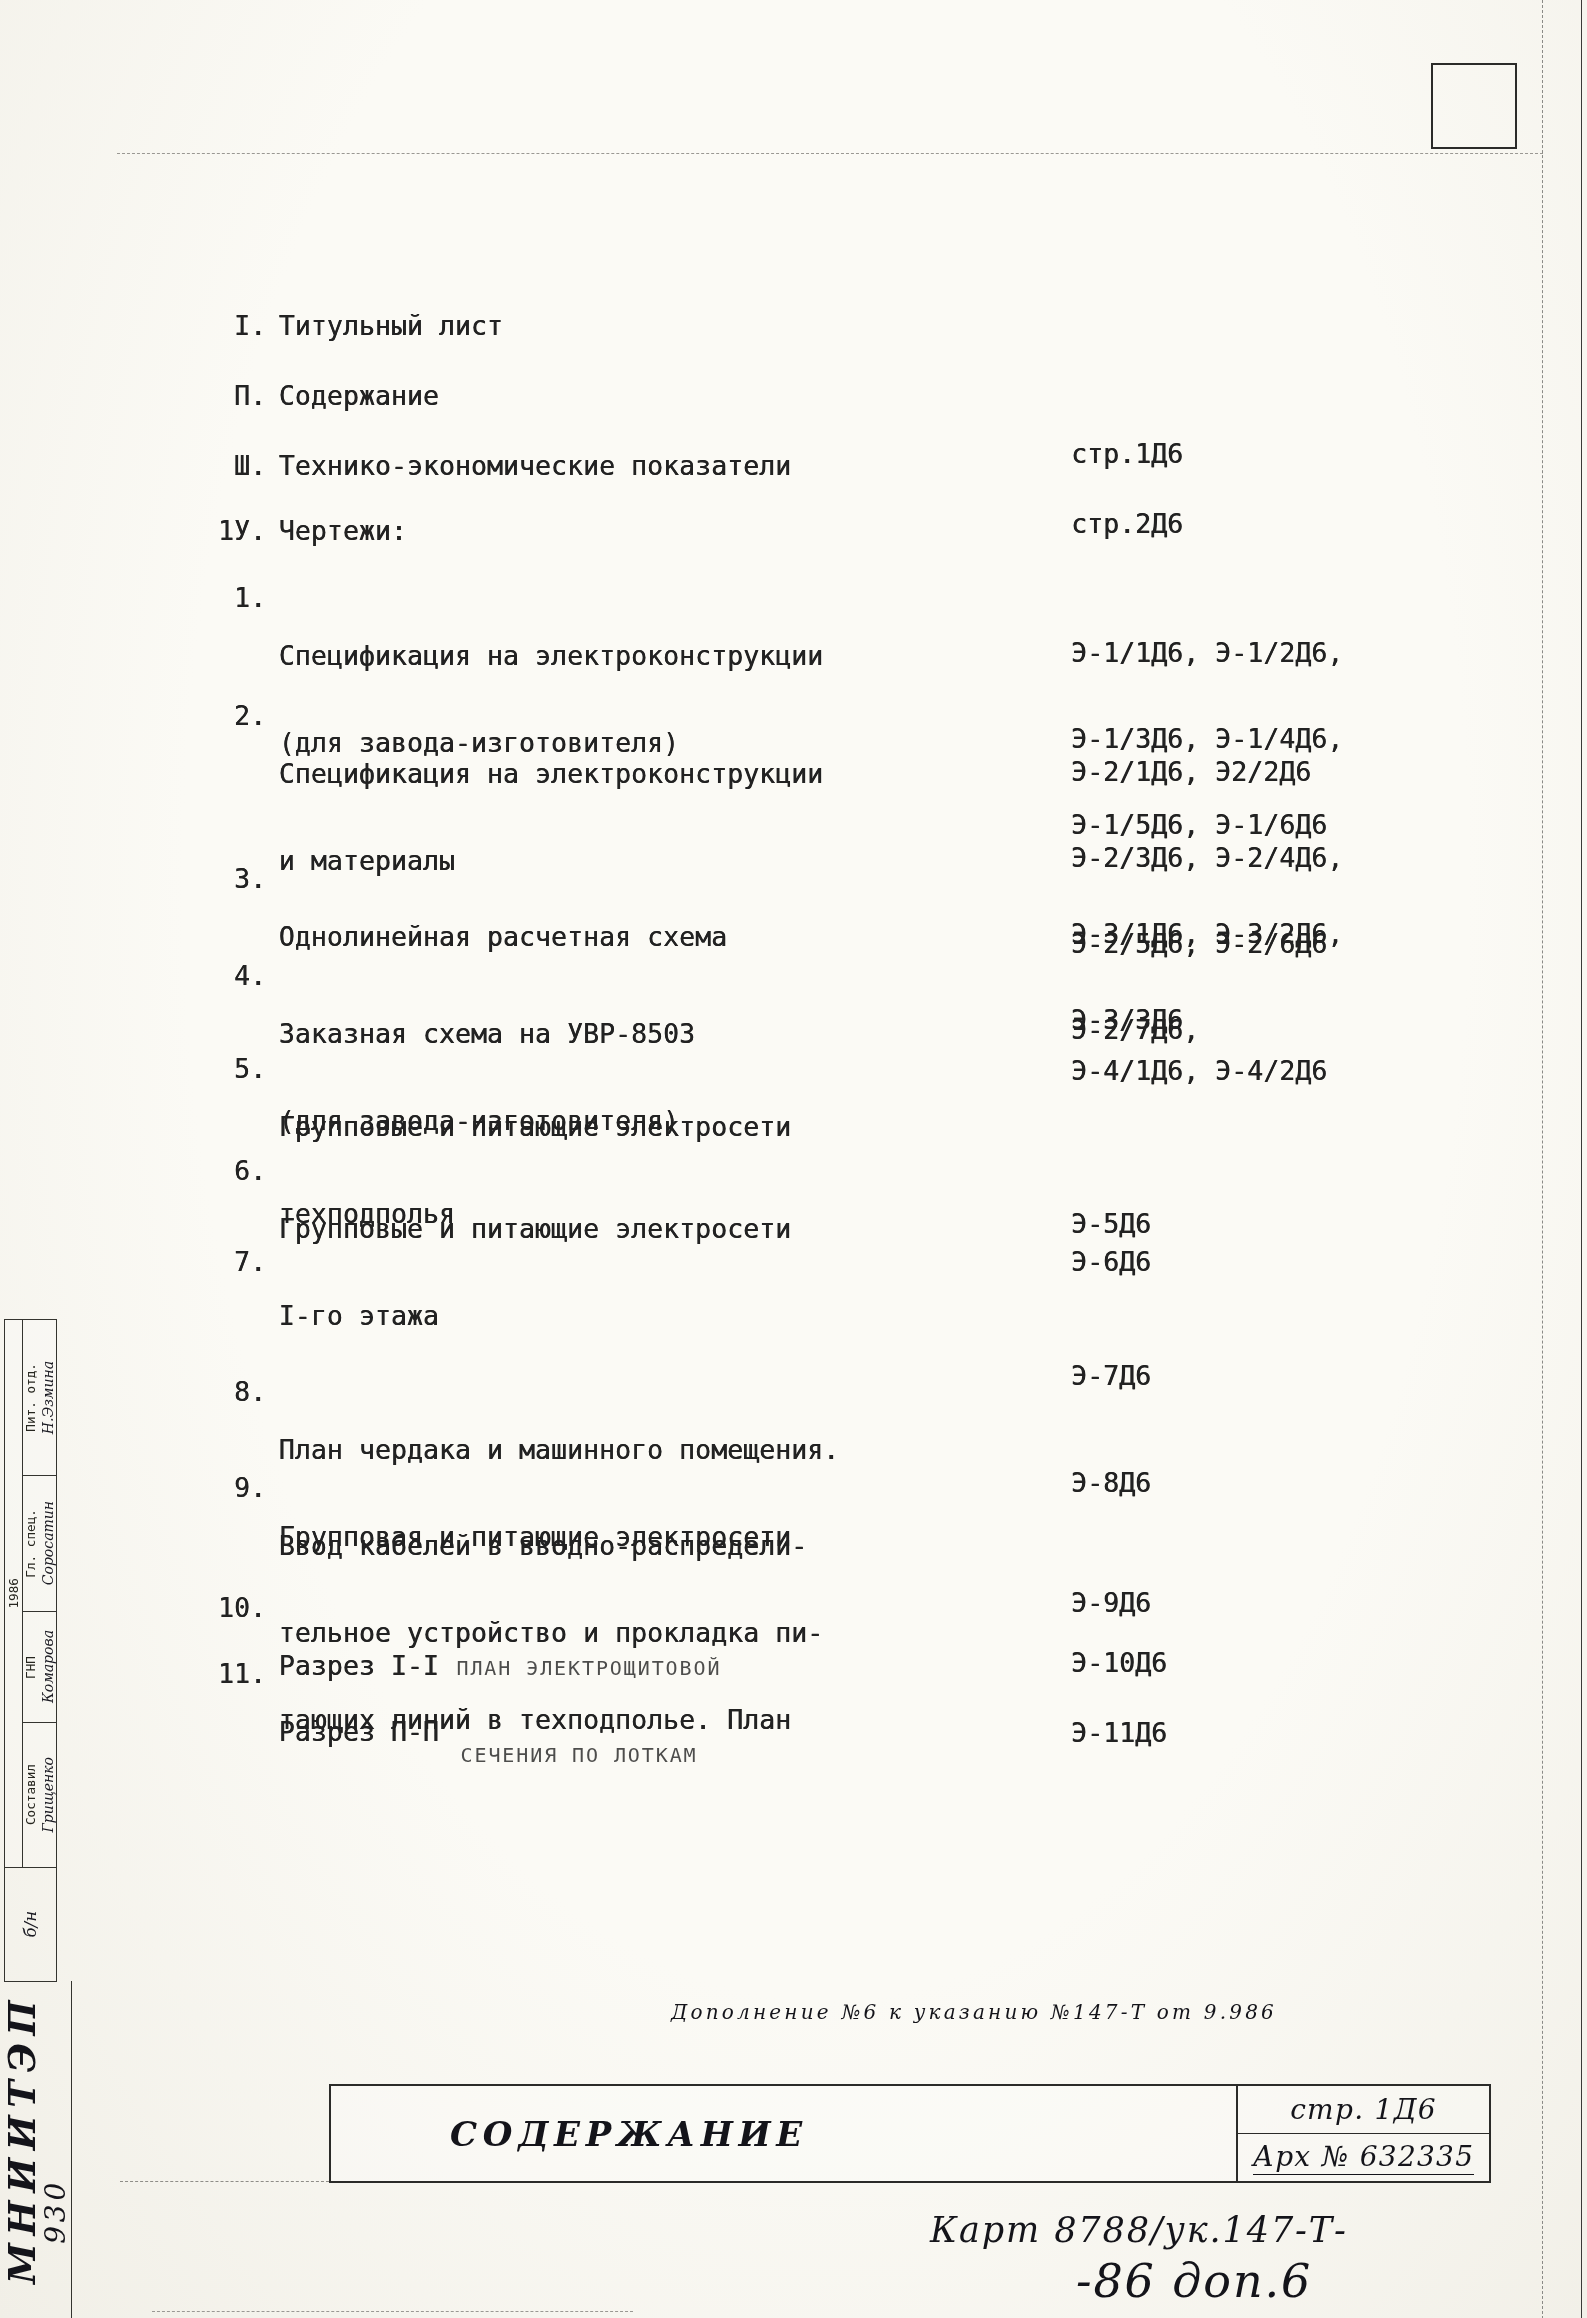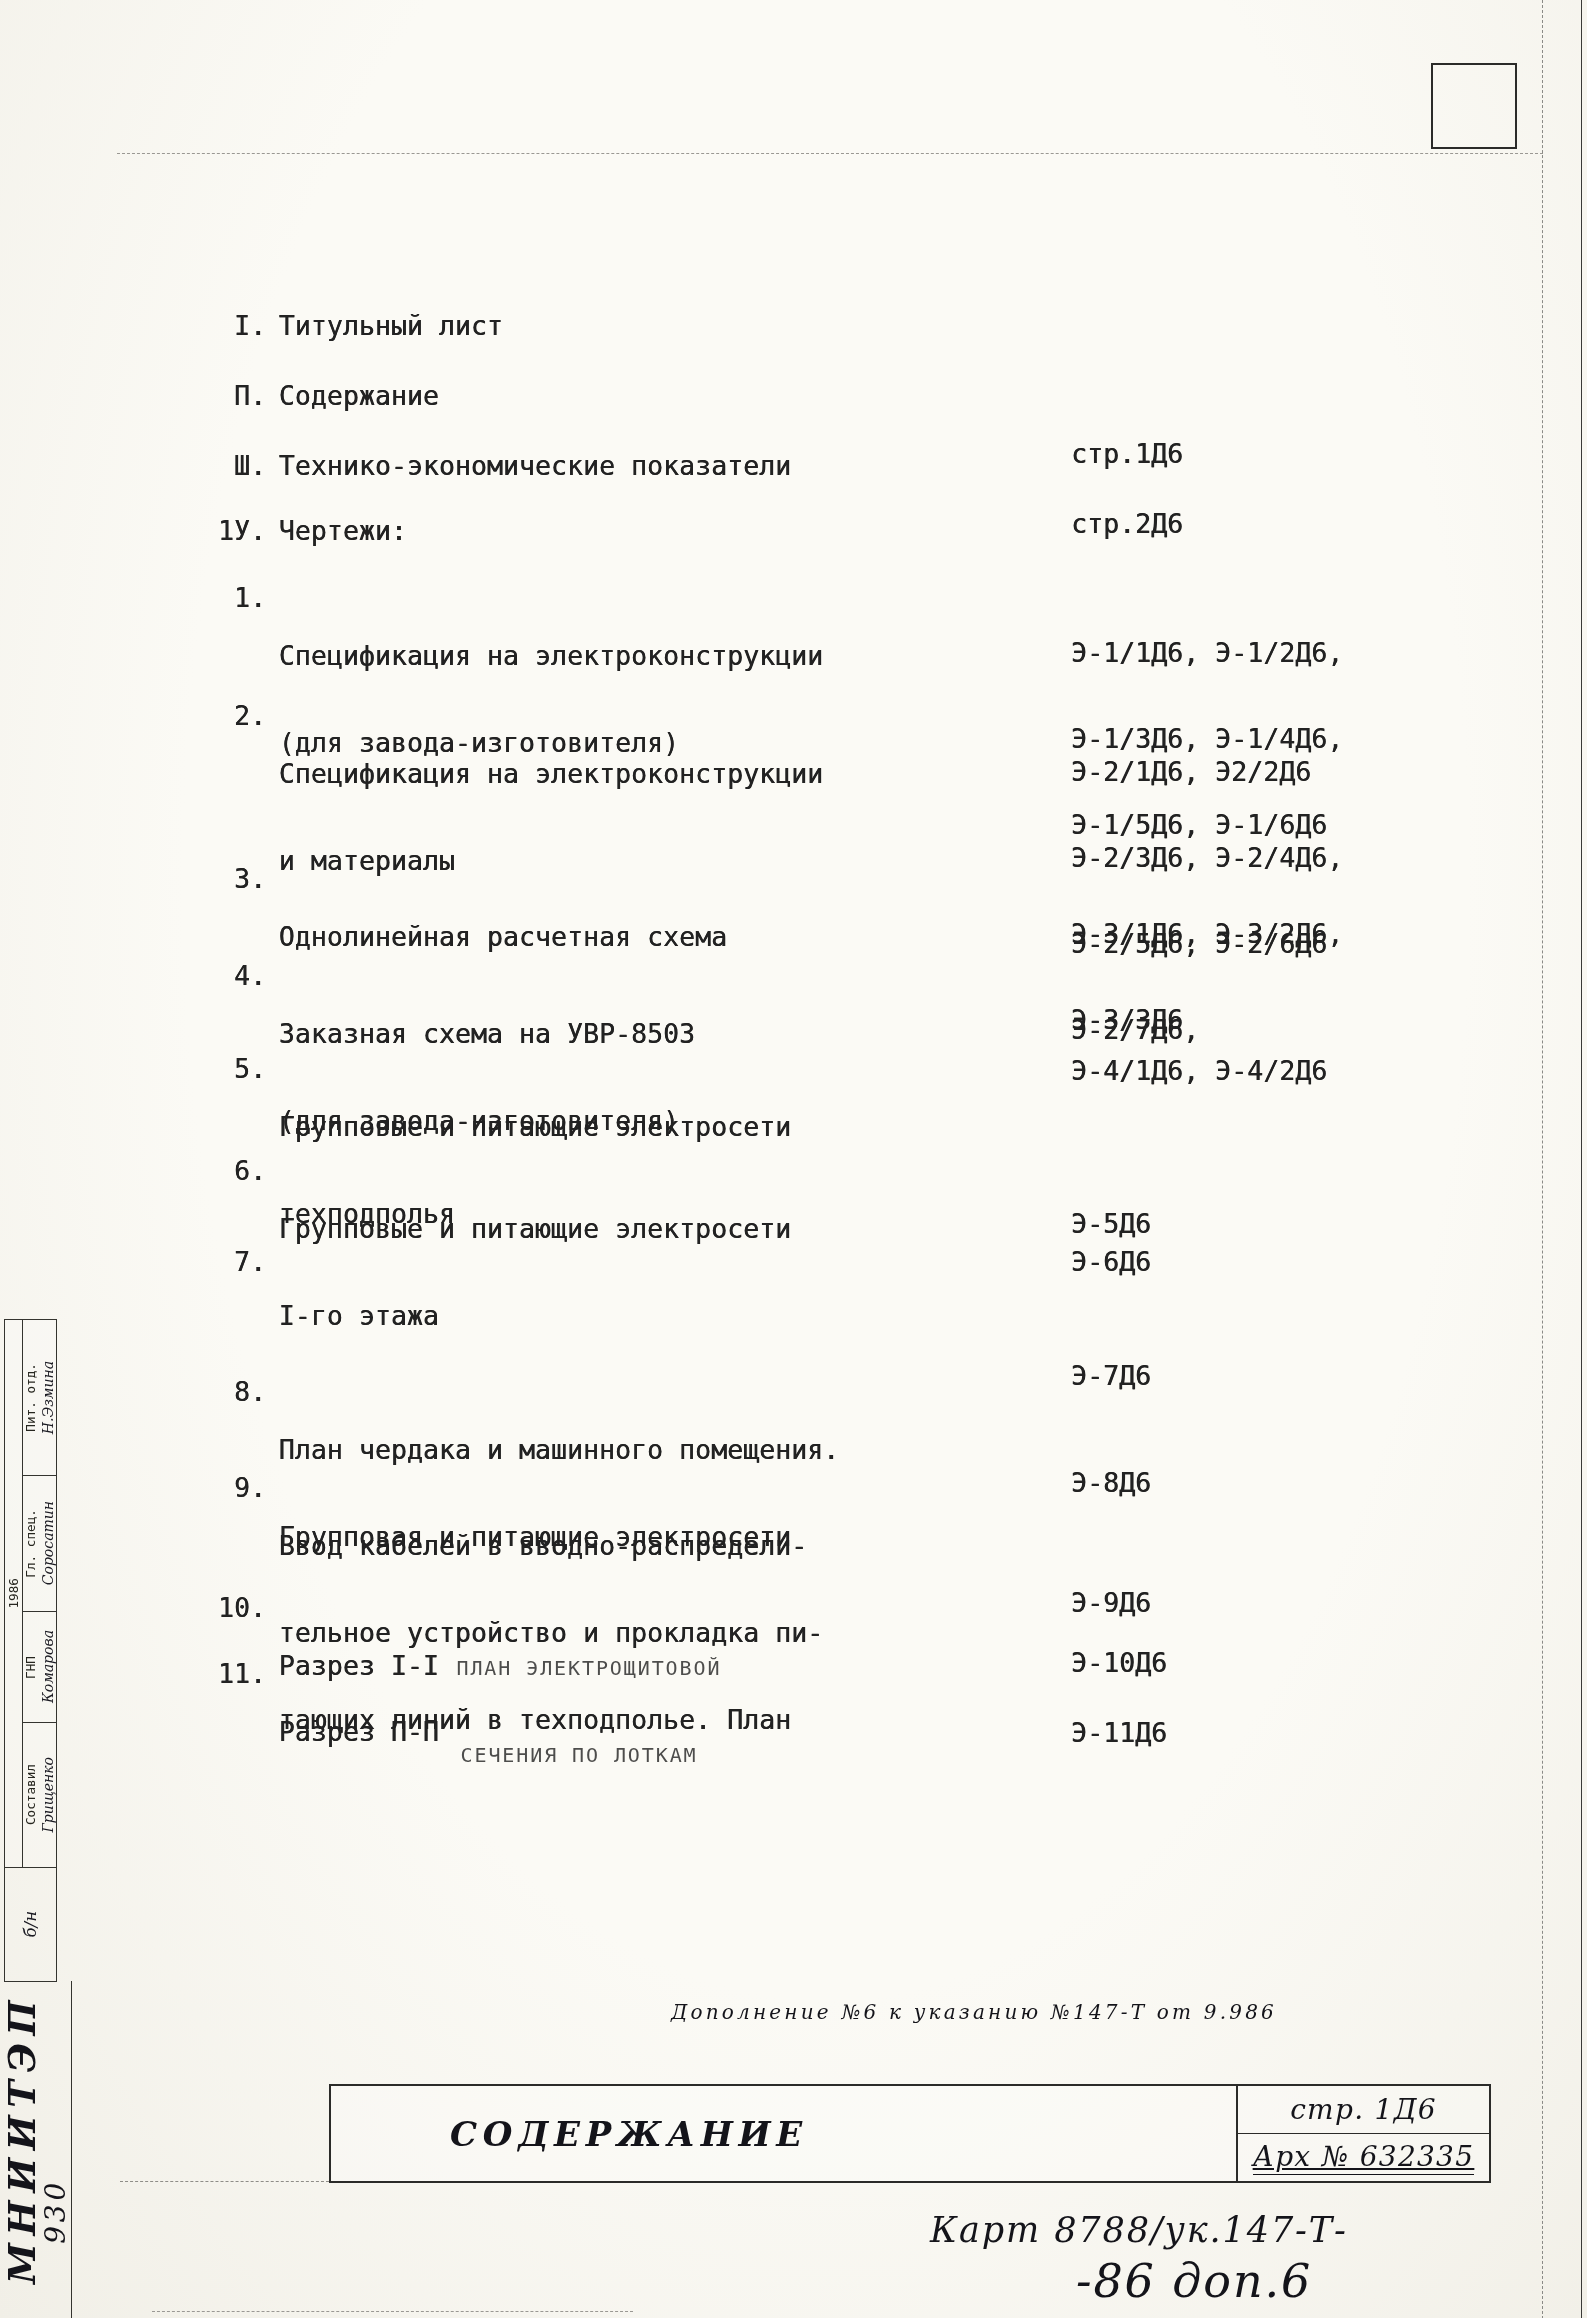--- a/index.html
+++ b/index.html
@@ -36,21 +36,21 @@
   
   .annotation { position:absolute; left:671px; top:2000px; font-size:20px; letter-spacing:3.2px; white-space:nowrap; }
   
   .tblock { position:absolute; left:329px; top:2084px; width:1162px; height:99px; border:2.5px solid #2b2b29; background:rgba(255,255,255,0.25); }
   .tb-title { position:absolute; left:0; top:0; width:596px; height:100%; display:flex; align-items:center; justify-content:center; font-size:34px; letter-spacing:5.7px; font-weight:bold; }
   .tb-col { position:absolute; top:0; height:100%; border-left:2.5px solid #2b2b29; display:flex; flex-direction:column; }
   .tb-colA { left:596px; width:309px; }
   .tb-colB { left:905px; right:0;text-align:center; }
   .tb-cell { flex:1; display:flex; align-items:center; justify-content:center; font-size:28px; letter-spacing:1.3px; white-space:nowrap; }
   .tb-cell + .tb-cell { border-top:1.9px solid #2b2b29; }
-  .underlined { border-bottom:1.9px solid #14141a; padding-bottom:1.3px;text-decoration:underline; }
+  .underlined { border-bottom:1.9px solid #14141a; padding-bottom:1.3px; }
   
   .card-note1 { position:absolute; left:930px; top:2210px; font-size:35px; letter-spacing:1.9px; white-space:nowrap; }
   .card-note2 { position:absolute; left:1076px; top:2254px; font-size:46px; letter-spacing:1.9px; white-space:nowrap; }
   
   .vt { writing-mode:vertical-rl; transform:rotate(180deg); white-space:nowrap; }
   .stamp { position:absolute; left:3.8px; top:1319px; width:53px; height:549px; border:1.9px solid #34342f; display:flex; background:rgba(255,255,255,0.2); }
   .stamp-left { width:21.5px; border-right:1.3px solid #34342f; display:flex; flex-direction:column; }
   .stamp-left .cell { flex:1; display:flex; align-items:center; justify-content:center; }
   .stamp-right { flex:1; display:flex; flex-direction:column; }
   .srow { display:flex; align-items:center; justify-content:center; gap:1.9px; overflow:hidden; }

